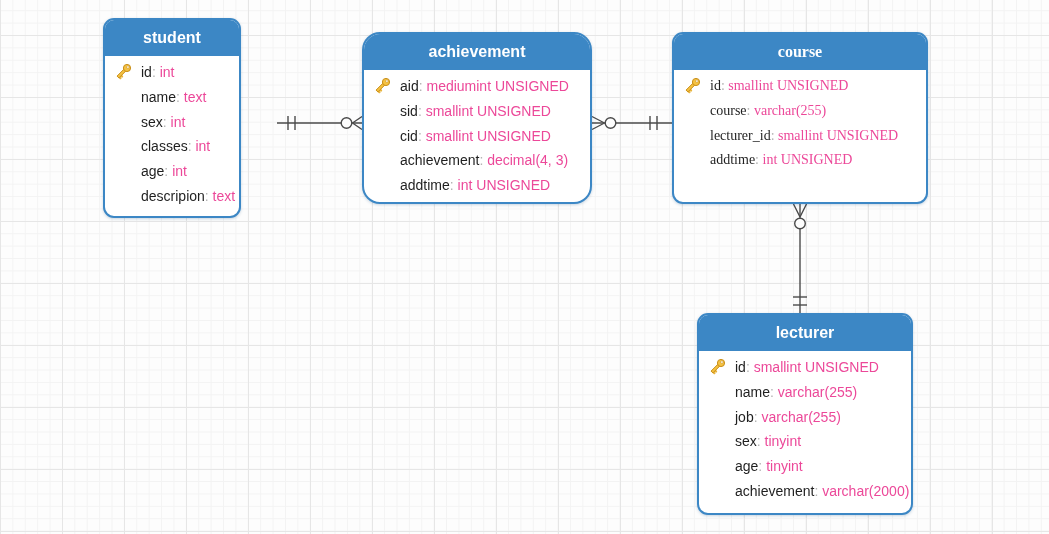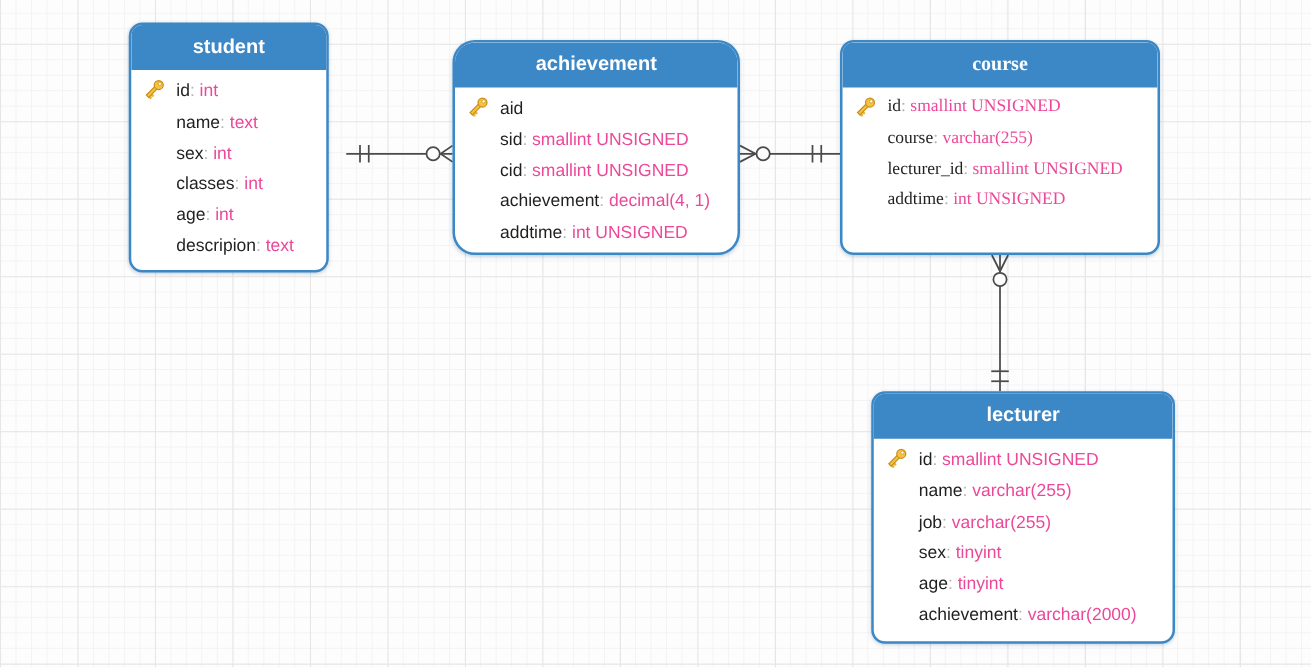--- a/index.html
+++ b/index.html
@@ -59,24 +59,24 @@
   .kslot {
     width: 27px;
     flex: 0 0 27px;
     display: inline-flex;
     align-items: center;
   }
   .fname { color: #1f1f1f; }
   .ftype { color: #ec4899; }
   .ftype::before { content: ": "; color: #b4b4b4; }
 
-  #t-student     { left: 103px; top: 18px;  width: 160px; height: 200px; }
+  #t-student     { left: 103px; top: 18px;  width: 138px; height: 200px; }
   #t-achievement { left: 362px; top: 32px;  width: 230px; height: 172px; border-radius: 18px; }
   #t-course      { left: 672px; top: 32px;  width: 256px; height: 172px; font-family: Liberation Serif, serif; }
-  #t-lecturer    { left: 697px; top: 313px; width: 243px; height: 202px; }
+  #t-lecturer    { left: 697px; top: 313px; width: 216px; height: 202px; }
 </style>
 </head>
 <body>
 
 <div class="canvas">
 
   <svg class="overlay" width="1049" height="534" viewBox="0 0 1049 534">
 
     <g stroke="#4a4a4a" stroke-width="1.4" fill="none">
       <line x1="277" y1="123" x2="362" y2="123"></line>
@@ -152,35 +152,36 @@
       <div class="row">
         <span class="kslot">
           <svg width="18" height="18" viewBox="0 0 18 18">
             <path d="M6.3 11.7 L8.1 13.5 M4.6 13.4 L6.4 15.2" stroke="#e8b33b" stroke-width="2.2" stroke-linecap="round" fill="none"></path>
             <path d="M13.92 5.92 L4.92 14.92 L3.08 13.08 L12.08 4.08 Z" fill="#f5c242" stroke="#c98f1a" stroke-width="1"></path>
             <circle cx="13" cy="5" r="3.6" fill="#f5c242" stroke="#c98f1a" stroke-width="1"></circle>
             <circle cx="13.9" cy="4.1" r="1.3" fill="#ffffff" stroke="#c98f1a" stroke-width="0.6"></circle>
           </svg>
         </span>
         <span class="fname">aid</span>
+          <span class="ftype">mediumint UNSIGNED</span>
       </div>
       <div class="row">
         <span class="kslot"></span>
         <span class="fname">sid</span>
           <span class="ftype">smallint UNSIGNED</span>
       </div>
       <div class="row">
         <span class="kslot"></span>
         <span class="fname">cid</span>
           <span class="ftype">smallint UNSIGNED</span>
       </div>
       <div class="row">
         <span class="kslot"></span>
         <span class="fname">achievement</span>
-          <span class="ftype">decimal(4, 1)</span>
+          <span class="ftype">decimal(4, 3)</span>
       </div>
       <div class="row">
         <span class="kslot"></span>
         <span class="fname">addtime</span>
           <span class="ftype">int UNSIGNED</span>
       </div>
     </div>
   </div>
 
   <div class="table" id="t-course">

